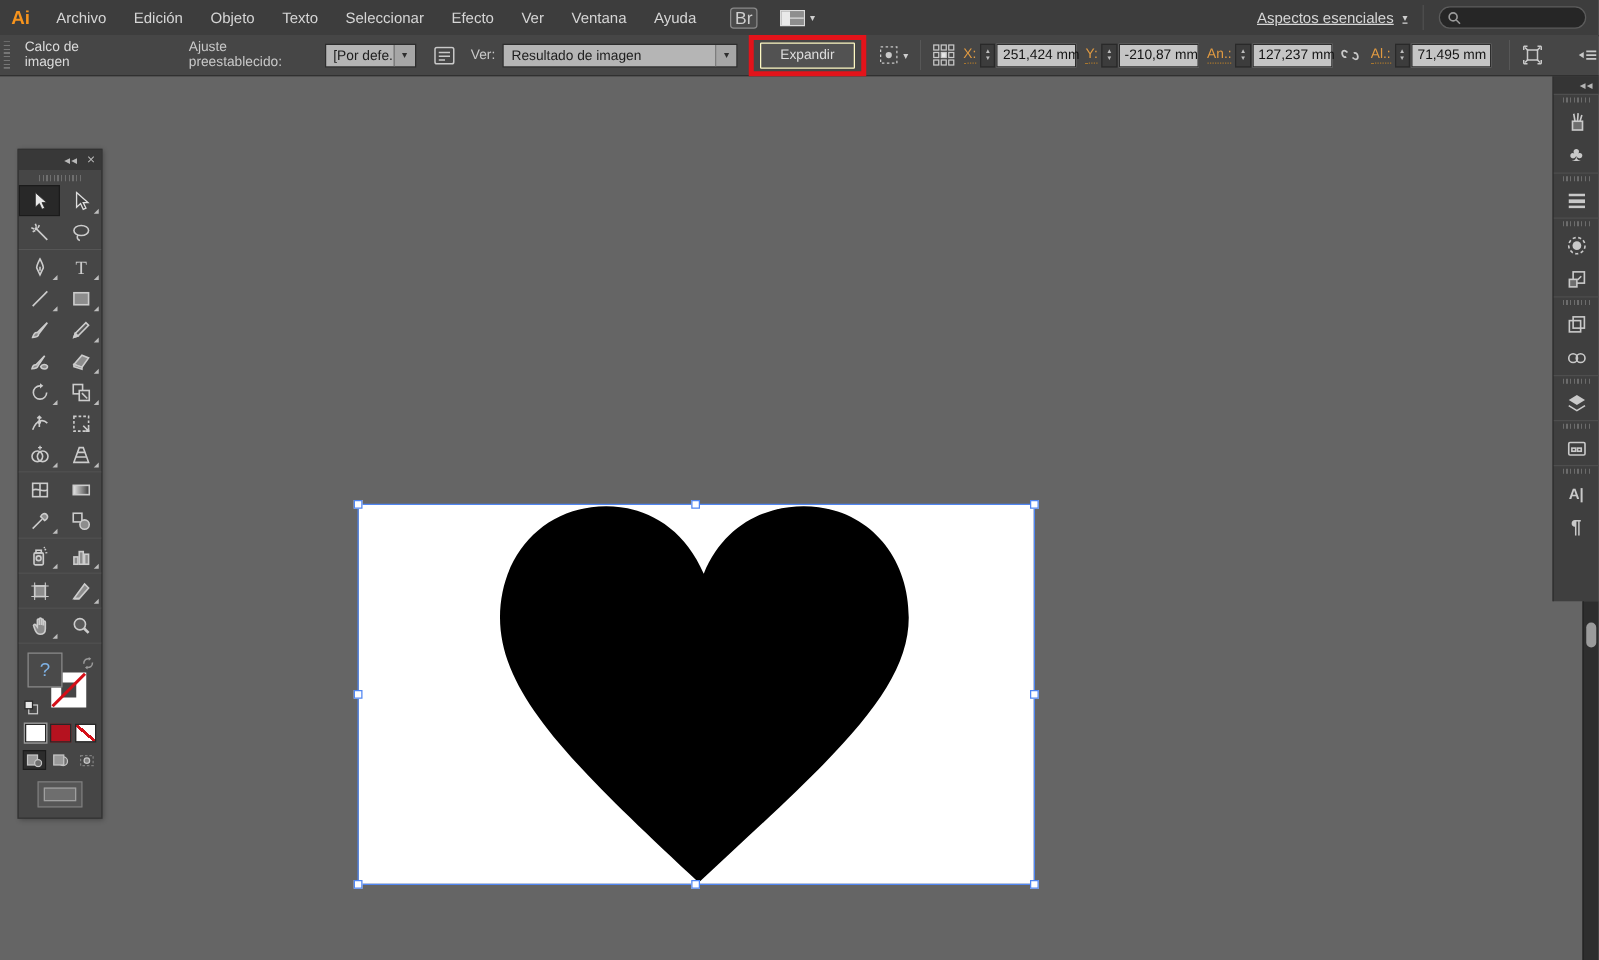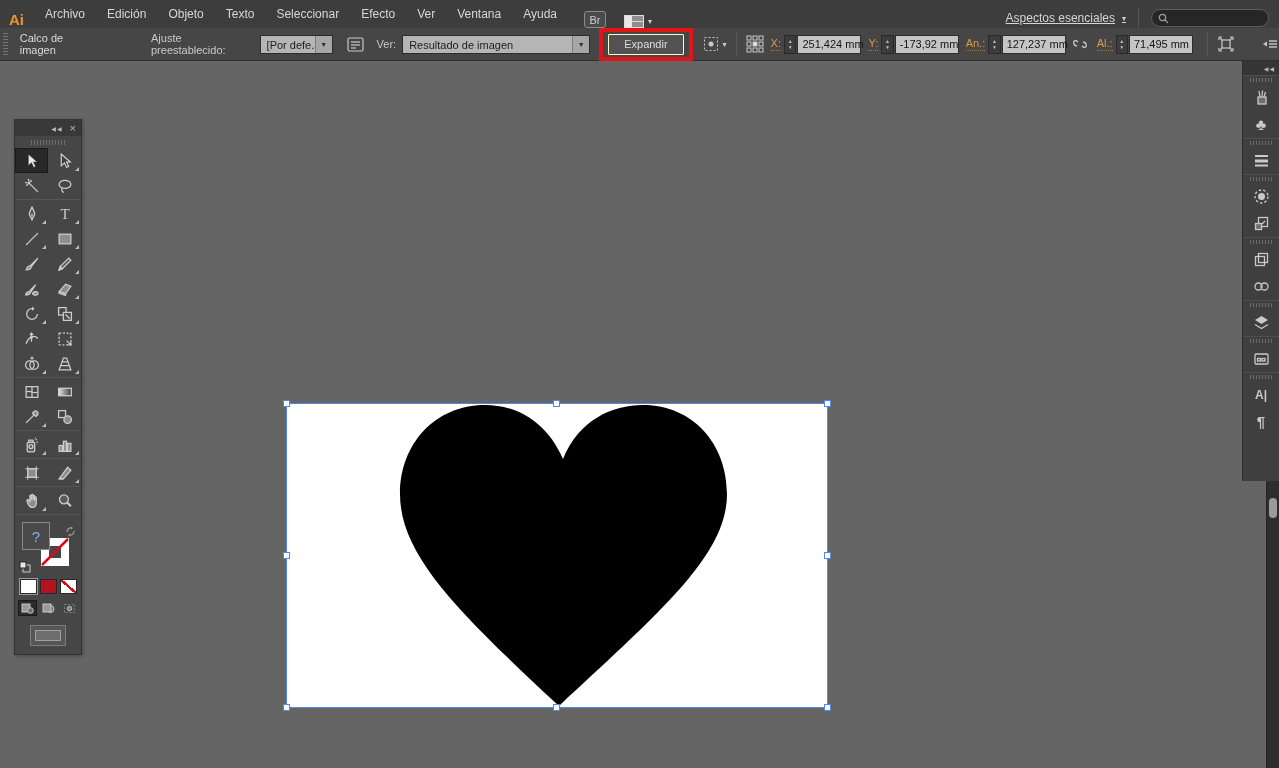--- a/index.html
+++ b/index.html
@@ -1,25 +1,25 @@
 <!DOCTYPE html>
 <html><head>
 <meta charset="utf-8">
 <style>
   * { margin:0; padding:0; box-sizing:border-box; }
   html,body { width:1279px; height:768px; overflow:hidden; }
   body { background:#656565; font-family:"Liberation Sans", sans-serif; position:relative; }
 
   
   .menubar { position:absolute; left:0; top:0; width:1279px; height:29px; background:#3d3d3d;
-             border-bottom:1px solid #2a2a2a; display:flex; align-items:flex-end; color:#d6d6d6; font-size:12px; }
+             border-bottom:1px solid #2a2a2a; display:flex; align-items:center; color:#d6d6d6; font-size:12px; }
   .ai-logo { color:#f7941d; font-weight:bold; font-size:15px; padding:0 10px 0 9px; }
   .menu-item { padding:0 11px; height:28px; display:flex; align-items:center; cursor:default; }
   .br-btn { margin-left:16px; width:22px; height:17px; border:1px solid #8b8b8b; border-radius:3px;
-            background:#4a4a4a; color:#cfcfcf; font-size:11px; display:flex; align-items:center; justify-content:center; }
+            background:#4a4a4a; color:#cfcfcf; font-size:14px; display:flex; align-items:center; justify-content:center; }
   .ws-switch { margin-left:18px; display:flex; align-items:center; gap:4px; }
   .ws-grid { width:20px; height:13px; border:1px solid #dcdcdc; background:linear-gradient(90deg,#e9e9e9 0 7px,#8e8e8e 7px 100%); position:relative; }
   .ws-grid::after { content:""; position:absolute; left:7px; top:5px; right:0; height:1px; background:#dcdcdc; }
   .caret { font-size:8px; color:#cfcfcf; }
   .mb-right { margin-left:auto; display:flex; align-items:center;text-decoration:underline; }
   .workspace { display:flex; align-items:center; gap:7px; padding:0 12px; }
   .mb-sep { width:1px; height:20px; background:#2c2c2c; border-right:1px solid #555; }
   .searchbox { margin:0 10px 0 12px; width:118px; height:18px; background:#262626; border:1px solid #5c5c5c;
                border-radius:9px; display:flex; align-items:center; padding:0 6px; gap:4px; }
   .searchbox input { background:transparent; border:none; outline:none; color:#cfcfcf; font-size:11px; width:86px; }
@@ -207,21 +207,21 @@
       <span>▲</span>
       <span>▼</span>
     </span>
   <span class="field">251,424 mm</span>
 
   <span class="olabel">Y:</span>
   <span class="stepper">
       <span>▲</span>
       <span>▼</span>
     </span>
-  <span class="field">-173,92 mm</span>
+  <span class="field">-210,87 mm</span>
 
   <span class="olabel">An.:</span>
   <span class="stepper">
       <span>▲</span>
       <span>▼</span>
     </span>
   <span class="field">127,237 mm</span>
 
   <span class="icon-btn" style="margin:0 2px 0 6px">
     <svg width="16" height="14" viewBox="0 0 16 14" stroke="#c9c9c9" fill="none" stroke-width="1.4">

